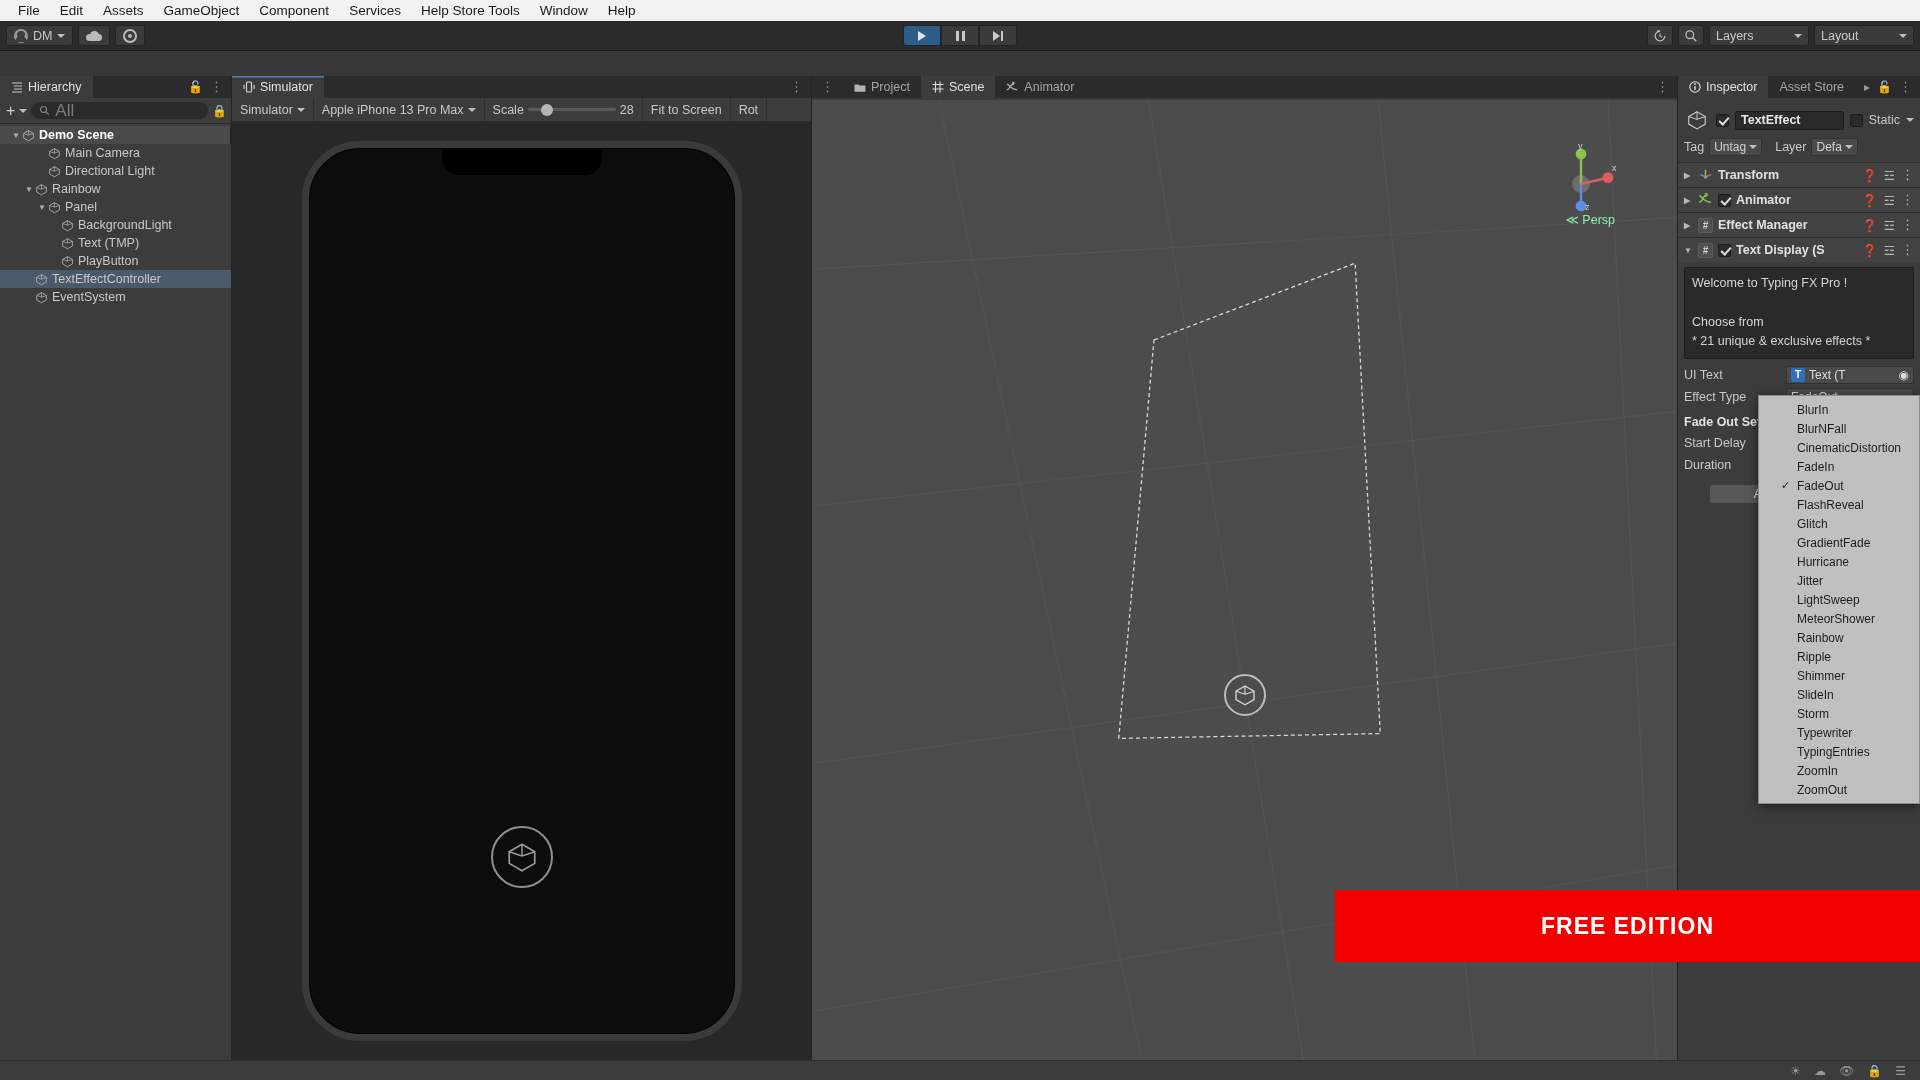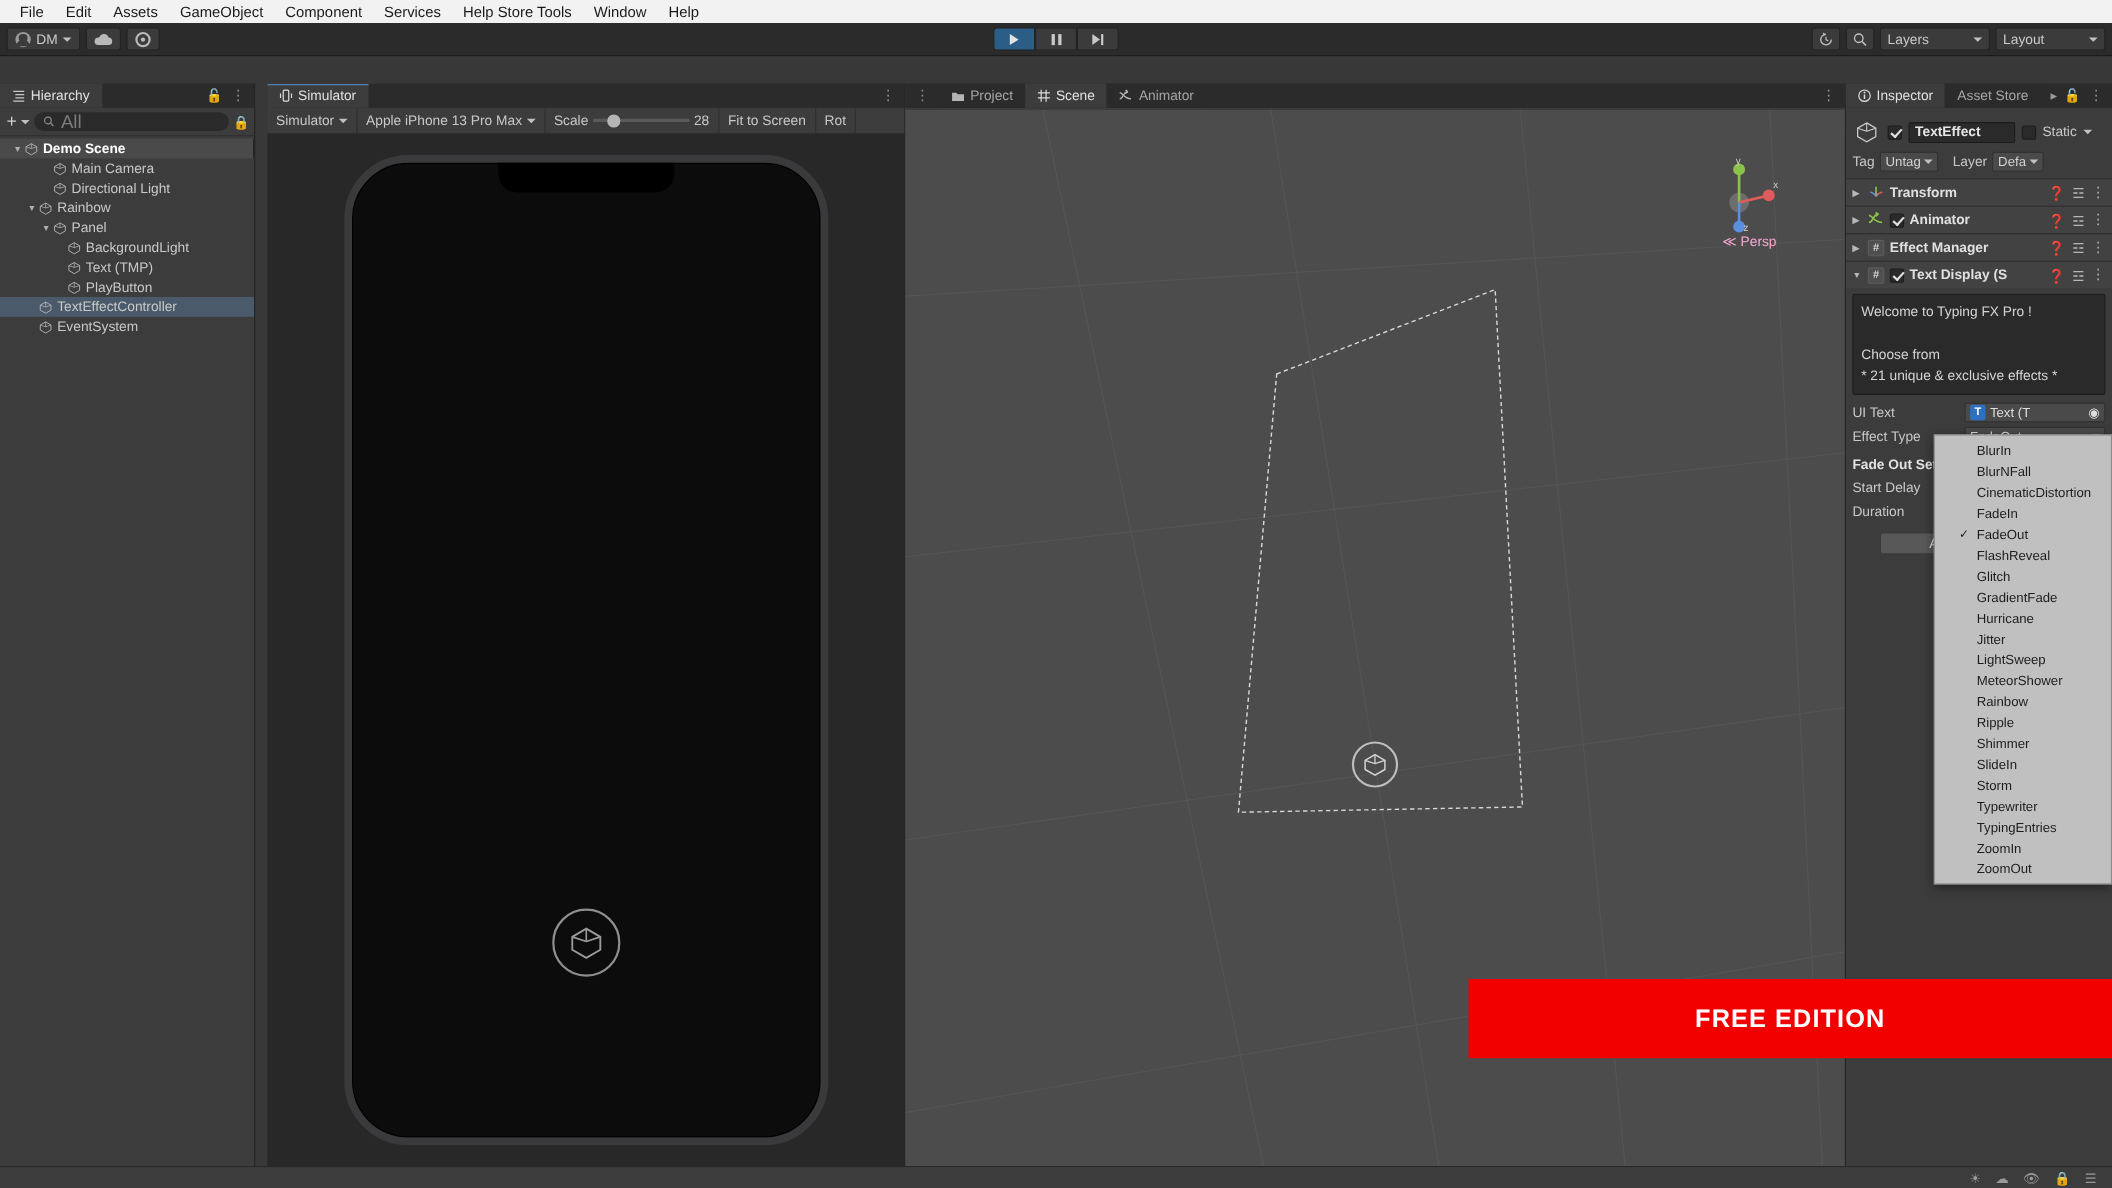--- a/index.html
+++ b/index.html
@@ -88,21 +88,21 @@
   .lock { width:13px;height:13px;color:#9a9a9a;font-size:12px; }
   .hier-list { flex:1; background:#3c3c3c; padding-top:2px; overflow:hidden; }
   .hrow { height:18px; display:flex; align-items:center; font-size:12.5px; color:#c8c8c8;
           padding-left:4px; white-space:nowrap; }
   .hrow.scene { background:#4a4a4a; color:#fff; font-weight:bold; }
   .hrow.sel { background:#4a5a6a; }
   .arrow { width:12px; display:inline-block; text-align:center; color:#b0b0b0; font-size:8px; }
   .cube { width:13px;height:13px; margin-right:4px; flex:0 0 auto; }
 
   
-  .sim { width:580px; border-right:1px solid #232323;margin-left:11px; }
+  .sim { width:580px; border-right:1px solid #232323; }
   .sim-tool { height:24px; background:#3c3c3c; display:flex; align-items:center; gap:0;
               border-bottom:1px solid #2c2c2c; font-size:12.5px; color:#c8c8c8; }
   .sim-tool .seg { display:flex; align-items:center; gap:4px; padding:0 8px; height:24px;
                    border-right:1px solid #2e2e2e; white-space:nowrap; }
   .slider { width:88px; height:3px; background:#5a5a5a; border-radius:2px; position:relative; }
   .knob { position:absolute; left:13px; top:-4.5px; width:12px; height:12px; border-radius:50%; background:#b5b5b5; }
   .sim-stage { flex:1; background:#282828; display:flex; align-items:center; justify-content:center; }
   .phone { width:440px; height:900px; border-radius:58px; background:#0c0c0c;
            border:7px solid #3a3a3c; position:relative; box-shadow:0 0 0 1px #000 inset; }
   .notch { position:absolute; left:50%; transform:translateX(-50%); top:0; width:160px; height:27px;
@@ -119,21 +119,21 @@
          display:flex; align-items:center; justify-content:center; padding:0 5px; color:#c8c8c8; font-size:11.5px; gap:3px;}
   .stb.on { background:#3c6896; border-color:#2f5275; color:#fff; }
   .stb.blue { background:#3b6ea5; border-color:#305a86; color:#fff; }
   .sep { width:1px; height:15px; background:#2b2b2b; margin:0 4px; }
   .scene-view { position:absolute; top:24px; left:0; right:0; bottom:0; background:#4c4c4c;
                 overflow:hidden; }
 
   
   .insp { width:242px; background:#3c3c3c; }
   .insp-head { background:#3c3c3c; padding:4px 0 0 0; }
-  .go-row { display:flex; align-items:center; gap:6px; padding:5px 18px 3px 6px; }
+  .go-row { display:flex; align-items:center; gap:6px; padding:5px 6px 3px 6px; }
   .go-icon { width:26px;height:26px;display:flex;align-items:center;justify-content:center; }
   .chk { width:13px;height:13px;background:#2a2a2a;border:1px solid #1c1c1c;border-radius:2px;
          position:relative; flex:0 0 auto;}
   .chk.on::after{content:"";position:absolute;left:3.5px;top:0.5px;width:4px;height:8px;
         border:solid #e0e0e0;border-width:0 2px 2px 0;transform:rotate(42deg);}
   .namefield { flex:1; height:19px; background:#2a2a2a; border:1px solid #1b1b1b; border-radius:2px;
                color:#e6e6e6; font-size:12.5px; display:flex; align-items:center; padding:0 5px; font-weight:bold;}
   .statictxt { font-size:12.5px; color:#c8c8c8; }
   .tag-row { display:flex; align-items:center; gap:5px; padding:2px 8px 6px 6px; font-size:12.5px; color:#c8c8c8;}
   .minidrop { height:18px; background:#4a4a4a; border:1px solid #313131; border-radius:2px; display:flex;
@@ -171,21 +171,21 @@
                 display:flex; align-items:center; justify-content:center; color:#fff;
                 font-size:23px; font-weight:bold; letter-spacing:1px; z-index:30; }
 
   
   .statusbar { position:absolute; left:0; right:0; bottom:0; height:20px; background:#3c3c3c;
                border-top:1px solid #2a2a2a; display:flex; align-items:center; justify-content:flex-end;
                gap:13px; padding-right:14px; color:#9a9a9a; font-size:12px; }
 
   
   .gizmo { position:absolute; right:60px; top:40px; width:72px; height:72px; }
-  .persp { position:absolute; right:62px; top:112px; font-size:12.5px; color:#f9a8d4; }
+  .persp { position:absolute; right:62px; top:112px; font-size:12.5px; color:#86efac; }
 </style>
 </head>
 <body>
 
 <div class="app">
 
 
   <div class="menubar">
     <span class="mi">File</span>
     <span class="mi">Edit</span>

